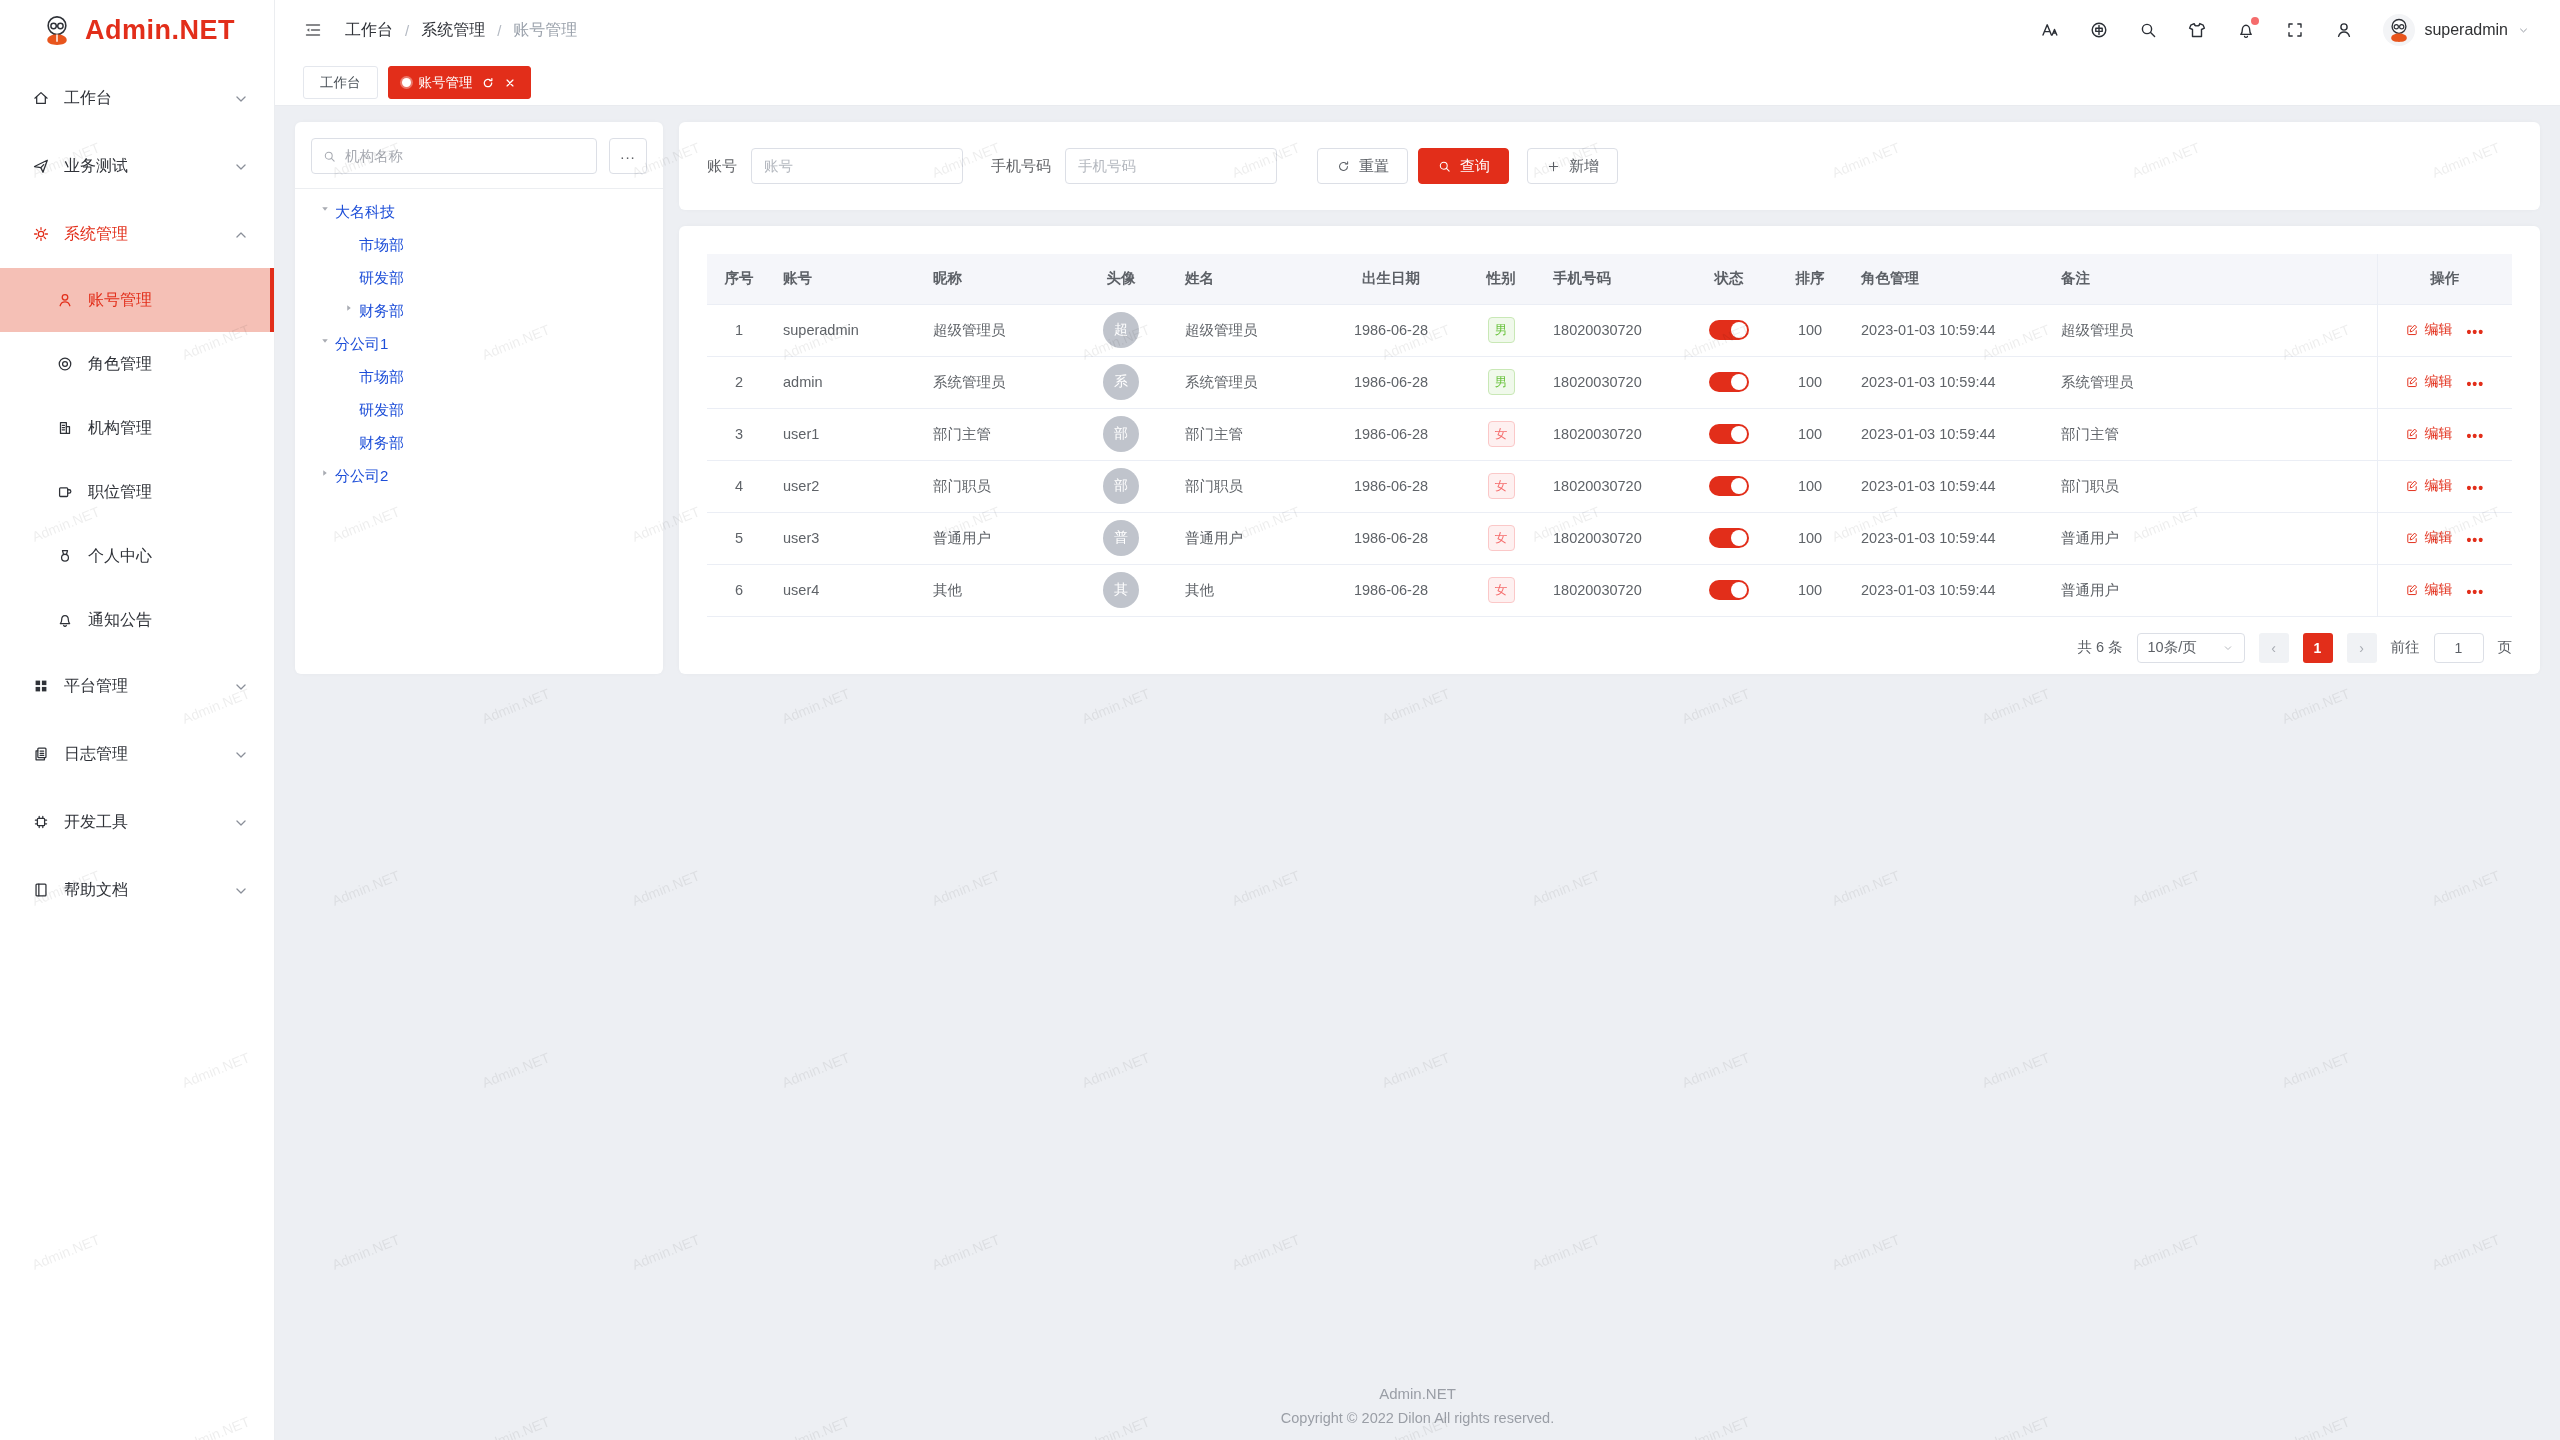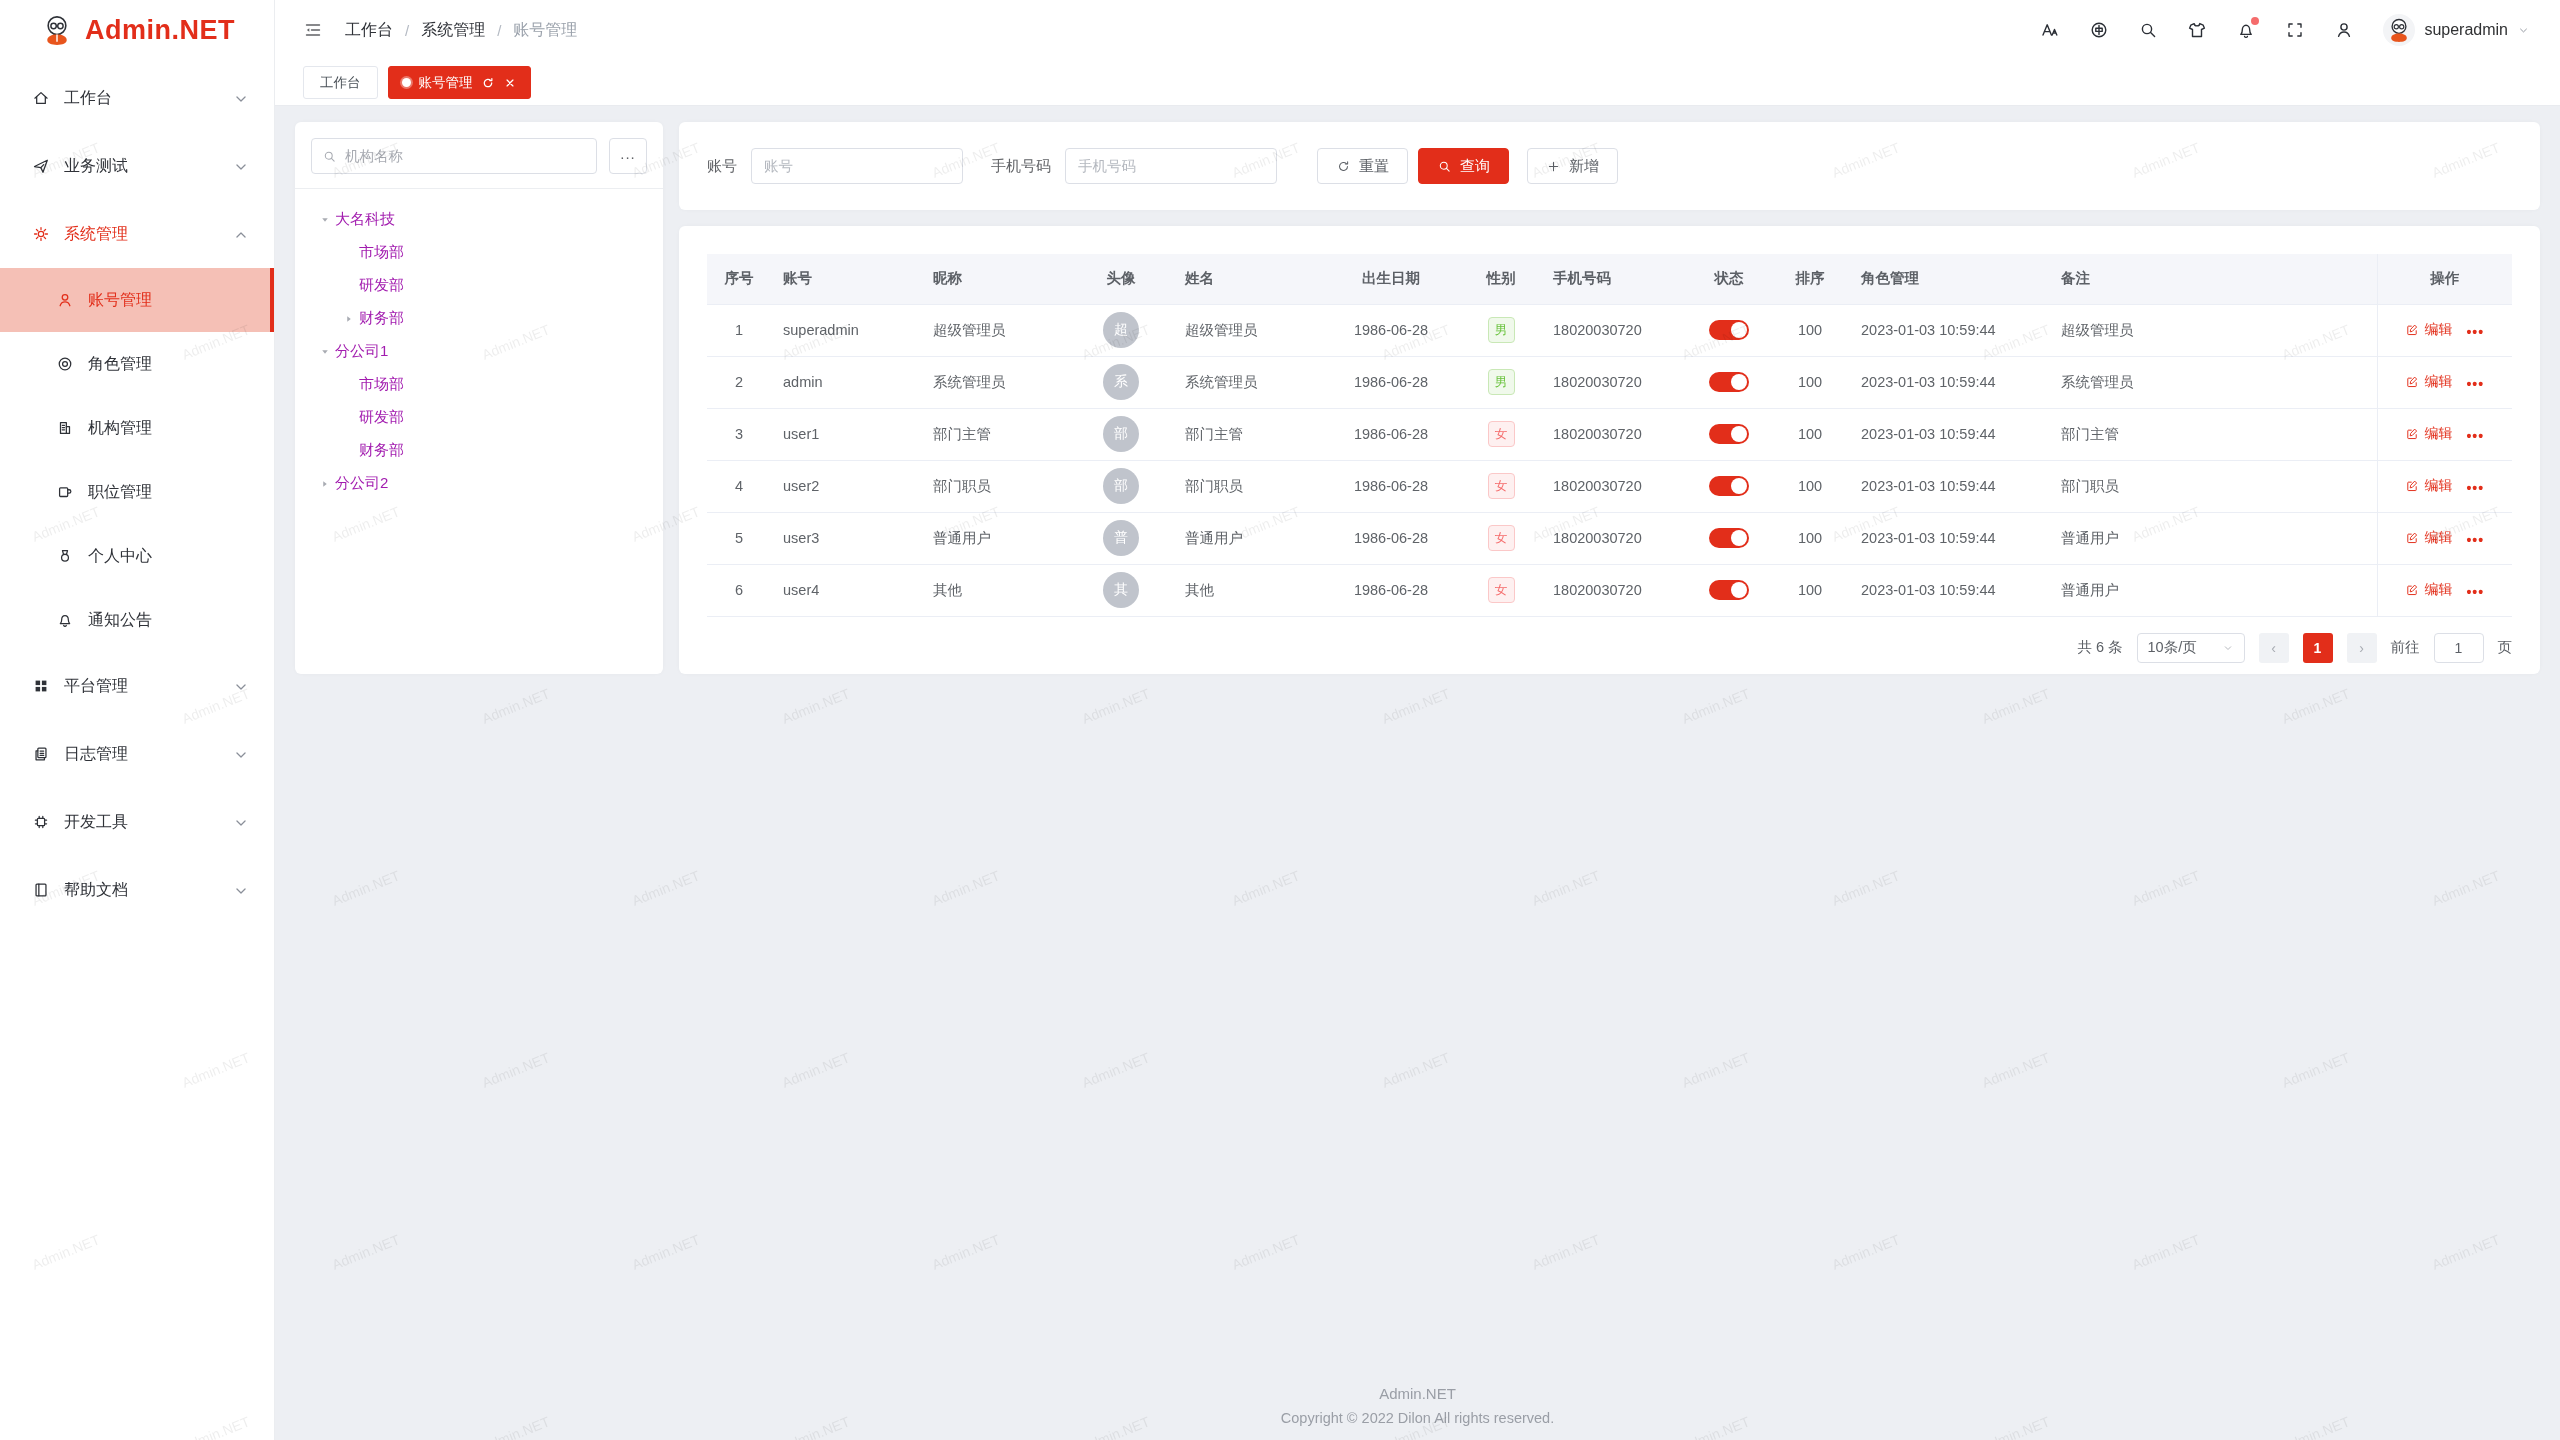--- a/index.html
+++ b/index.html
@@ -55,21 +55,21 @@
 
   
   .tree-card { width:368px; height:552px; padding:16px; display:flex; flex-direction:column; }
   .tree-top { display:flex; gap:12px; }
   .search-box { flex:1; height:36px; border:1px solid #dcdfe6; border-radius:4px; display:flex; align-items:center; padding:0 10px; gap:8px; color:#a8abb2; }
   .search-box input { border:none; outline:none; flex:1; font-size:14.5px; color:#606266; font-family:inherit; background:transparent; }
   .search-box input::placeholder { color:#a8abb2; }
   .more-btn { width:38px; height:36px; border:1px solid #dcdfe6; border-radius:4px; background:#fff; color:#606266; font-size:15px; letter-spacing:1px; cursor:pointer; display:flex; align-items:center; justify-content:center; padding-bottom:6px; }
   .tree-divider { border-bottom:1px solid #eceef1; margin:14px -16px 0; }
   .tree { padding-top:14px; }
-  .tree-node { height:33px; display:flex; align-items:center; font-size:15px; color:#a21caf; cursor:pointer; }
+  .tree-node { height:33px; display:flex; font-size:15px; color:#1d4ed8; cursor:pointer; }
   .tree-node .caret { width:20px; height:12px; color:#a8abb2; display:flex; align-items:center; justify-content:center; }
   .tree-node .caret svg { width:10px; height:10px; fill:currentColor; stroke:none; }
 
   
   .right-col { flex:1; display:flex; flex-direction:column; gap:16px; min-width:0; }
   .filter-card { height:88px; display:flex; align-items:center; padding:0 28px; flex:none; }
   .f-label { font-size:15px; color:#606266; }
   .f-input { width:212px; height:36px; border:1px solid #dcdfe6; border-radius:4px; margin-left:14px; padding:0 12px; font-size:14.5px; color:#606266; outline:none; font-family:inherit; }
   .f-input::placeholder { color:#b4b8bf; }
   .ml28 { margin-left:28px; } .ml40 { margin-left:40px; } .ml16 { margin-left:10px; } .ml18 { margin-left:18px; }

